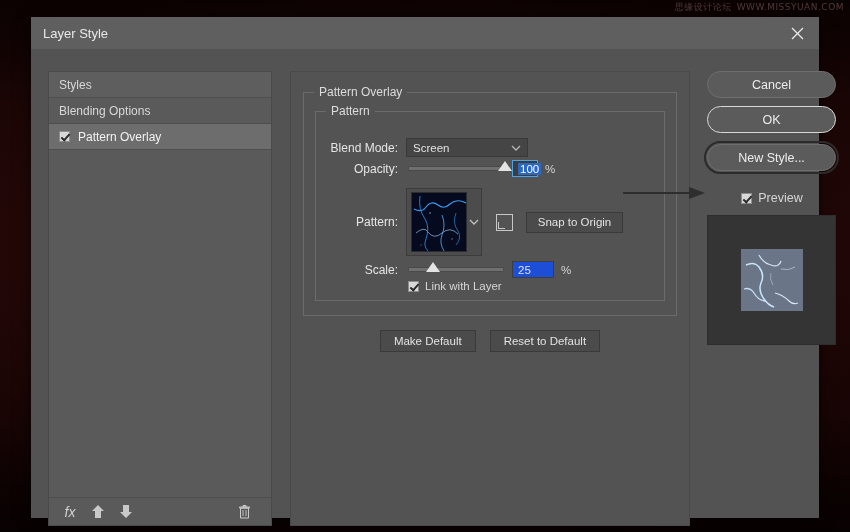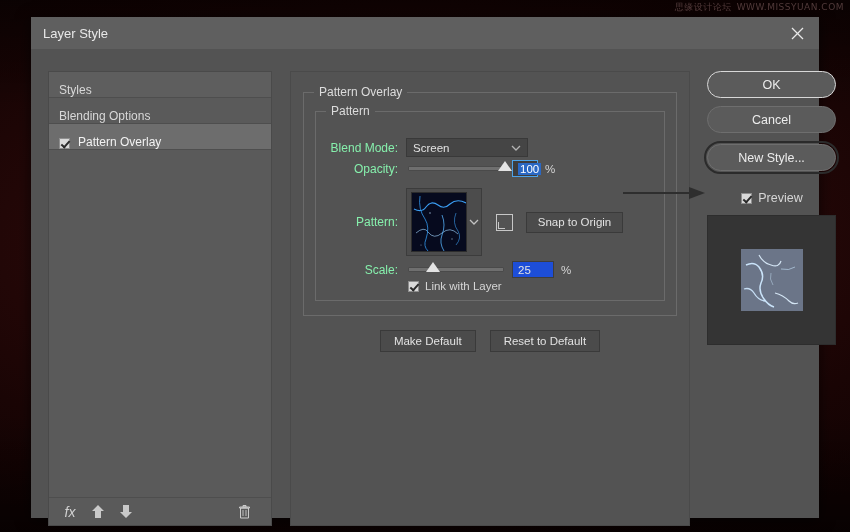--- a/index.html
+++ b/index.html
@@ -57,21 +57,21 @@
 
   
   #sidebar {
     position: absolute; left: 17px; top: 22px;
     width: 224px; height: 455px;
     background: #585858;
     border: 1px solid #4a4a4a;
     display: flex; flex-direction: column;
   }
   .side-item {
-    height: 26px; display: flex; align-items: flex-end;
+    height: 26px; display: flex; align-items: center;
     padding-left: 10px; color: #d8d8d8; font-size: 12px;
     border-bottom: 1px solid #4e4e4e;
     background: #5a5a5a;
   }
   .side-item.header-item { background: #5e5e5e; }
   .side-item.selected { background: #6d6d6d; color: #f2f2f2; }
   .side-item .cb {
     width: 11px; height: 11px; margin-right: 8px;
     background: #d9d9d9; border: 1px solid #8e8e8e;
     position: relative; flex: none;
@@ -108,21 +108,21 @@
   }
   .group > .legend {
     position: absolute; top: -8px; left: 10px;
     background: #535353; padding: 0 5px;
     color: #dcdcdc; font-size: 12px;
   }
   #grp-overlay { left: 12px; top: 20px; right: 12px; height: 224px; }
   #grp-pattern { left: 11px; top: 18px; right: 11px; height: 190px; }
 
   .row { position: absolute; display: flex; align-items: center; }
-  .lbl { color: #86efac; font-size: 12px; text-align: right; }
+  .lbl { color: #e5e5e5; font-size: 12px; text-align: right; }
 
   
   #blend-select {
     width: 122px; height: 19px;
     background: #454545; border: 1px solid #393939;
     color: #e2e2e2; font-size: 11.5px;
     display: flex; align-items: center; padding-left: 6px;
     position: relative;
   }
   #blend-select .chev {
@@ -402,25 +402,25 @@
         <div class="btn">
           <span>Make Default</span>
         </div>
         <div class="btn">
           <span>Reset to Default</span>
         </div>
       </div>
     </div>
 
     <div id="right-col">
+      <div class="pill-btn">
+        <span>Cancel</span>
+      </div>
       <div class="pill-btn primary">
         <span>OK</span>
-      </div>
-      <div class="pill-btn">
-        <span>Cancel</span>
       </div>
       <div id="new-style-wrap">
         <div class="pill-btn">
           <span>New Style...</span>
         </div>
       </div>
       <div id="preview-row" class="check-row">
         <span class="cb checked"></span>
         <span class="ctext" style="font-size:12.5px;">Preview</span>
       </div>

